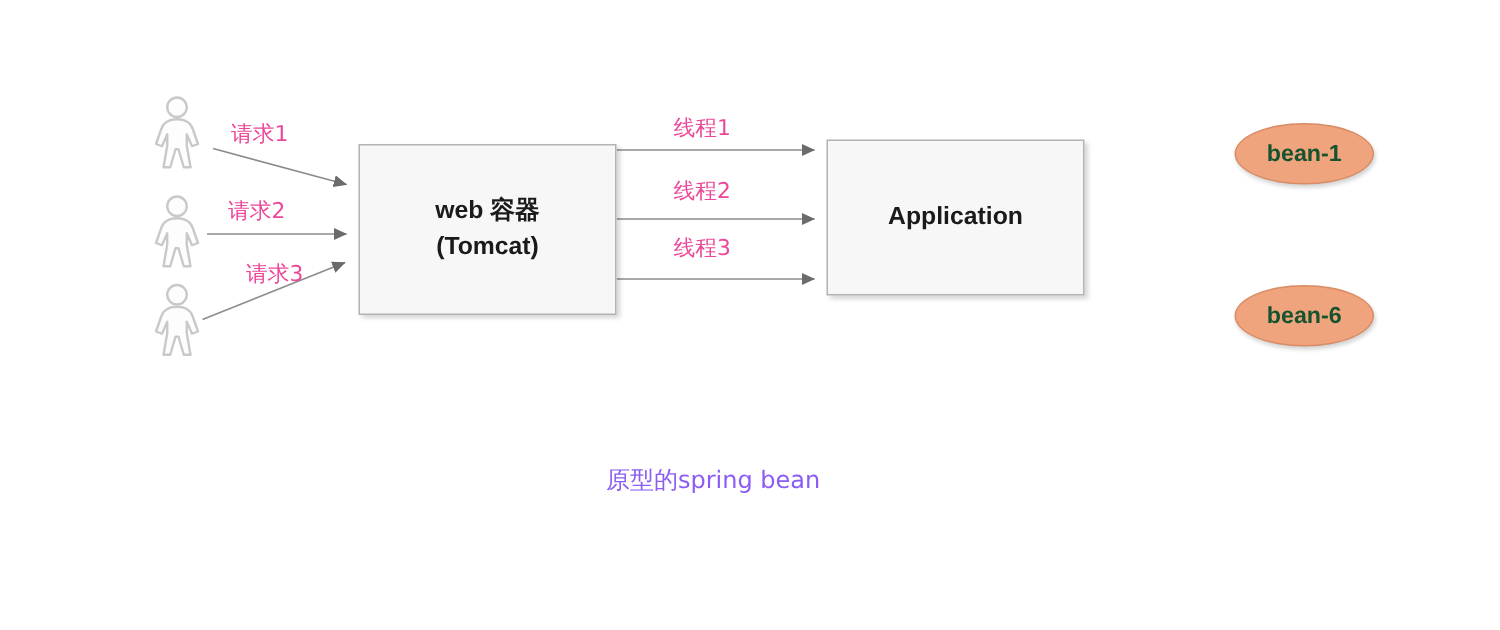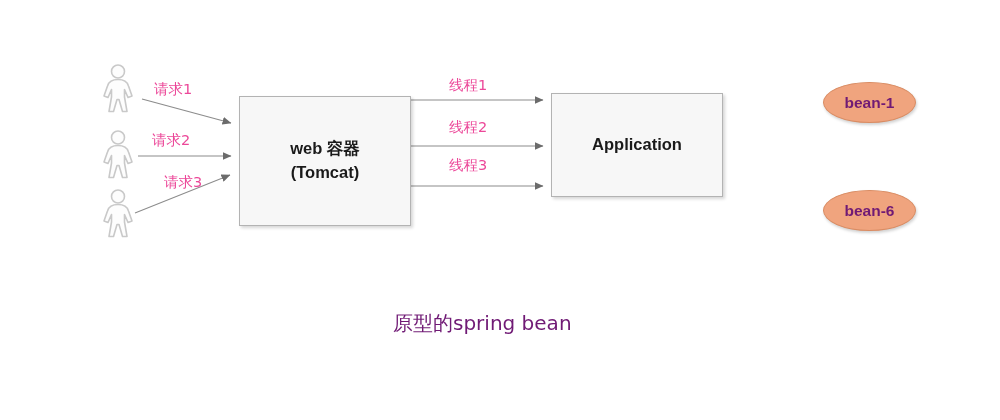--- a/index.html
+++ b/index.html
@@ -35,38 +35,38 @@
     display: flex;
     flex-direction: column;
     align-items: center;
     justify-content: center;
     text-align: center;
     color: #1a1a1a;
     font-weight: bold;
     font-size: 16.5px;
     line-height: 1.45;
   }
-  #web-container-node { left: 239px; top: 96px; width: 172px; height: 130px; }
+  #web-container-node { left: 239px; top: 96px; width: 172px; height: 114px; }
   #application-node   { left: 551px; top: 93px; width: 172px; height: 104px; }
   .node-line { display: block; white-space: nowrap; }
 
   
   .bean-node {
     position: absolute;
     box-sizing: border-box;
     width: 93px;
     height: 41px;
     border-radius: 50% / 50%;
     background: #f0a47e;
     border: 1px solid #d98c63;
     box-shadow: 1px 2px 3px rgba(0,0,0,0.18);
     display: flex;
     align-items: center;
     justify-content: center;
-    color: #701a75;
+    color: #14532d;
     font-weight: bold;
     font-size: 15.5px;
     letter-spacing: 0px;
   }
   #bean-node-1 { left: 823px; top: 82px; }
   #bean-node-2 { left: 823px; top: 138px; }
   #bean-node-3 { left: 823px; top: 190px; }
 
   
   .edge-label {
@@ -79,24 +79,24 @@
   #label-request-1 { left: 154px; top: 80px; }
   #label-request-2 { left: 152px; top: 131px; }
   #label-request-3 { left: 164px; top: 173px; }
   #label-thread-1  { left: 449px; top: 76px; }
   #label-thread-2  { left: 449px; top: 118px; }
   #label-thread-3  { left: 449px; top: 156px; }
 
   
   #diagram-caption {
     position: absolute;
-    left: 393px;
+    left: 404px;
     top: 310px;
-    font-size: 20px;
-    color: #701a75;
+    font-size: 16px;
+    color: #8b5cf6;
     white-space: nowrap;
     font-family: "DejaVu Sans", "Liberation Sans", sans-serif;
   }
 
   
   .actor-icon {
     position: absolute;
     width: 34px;
     height: 50px;
   }

